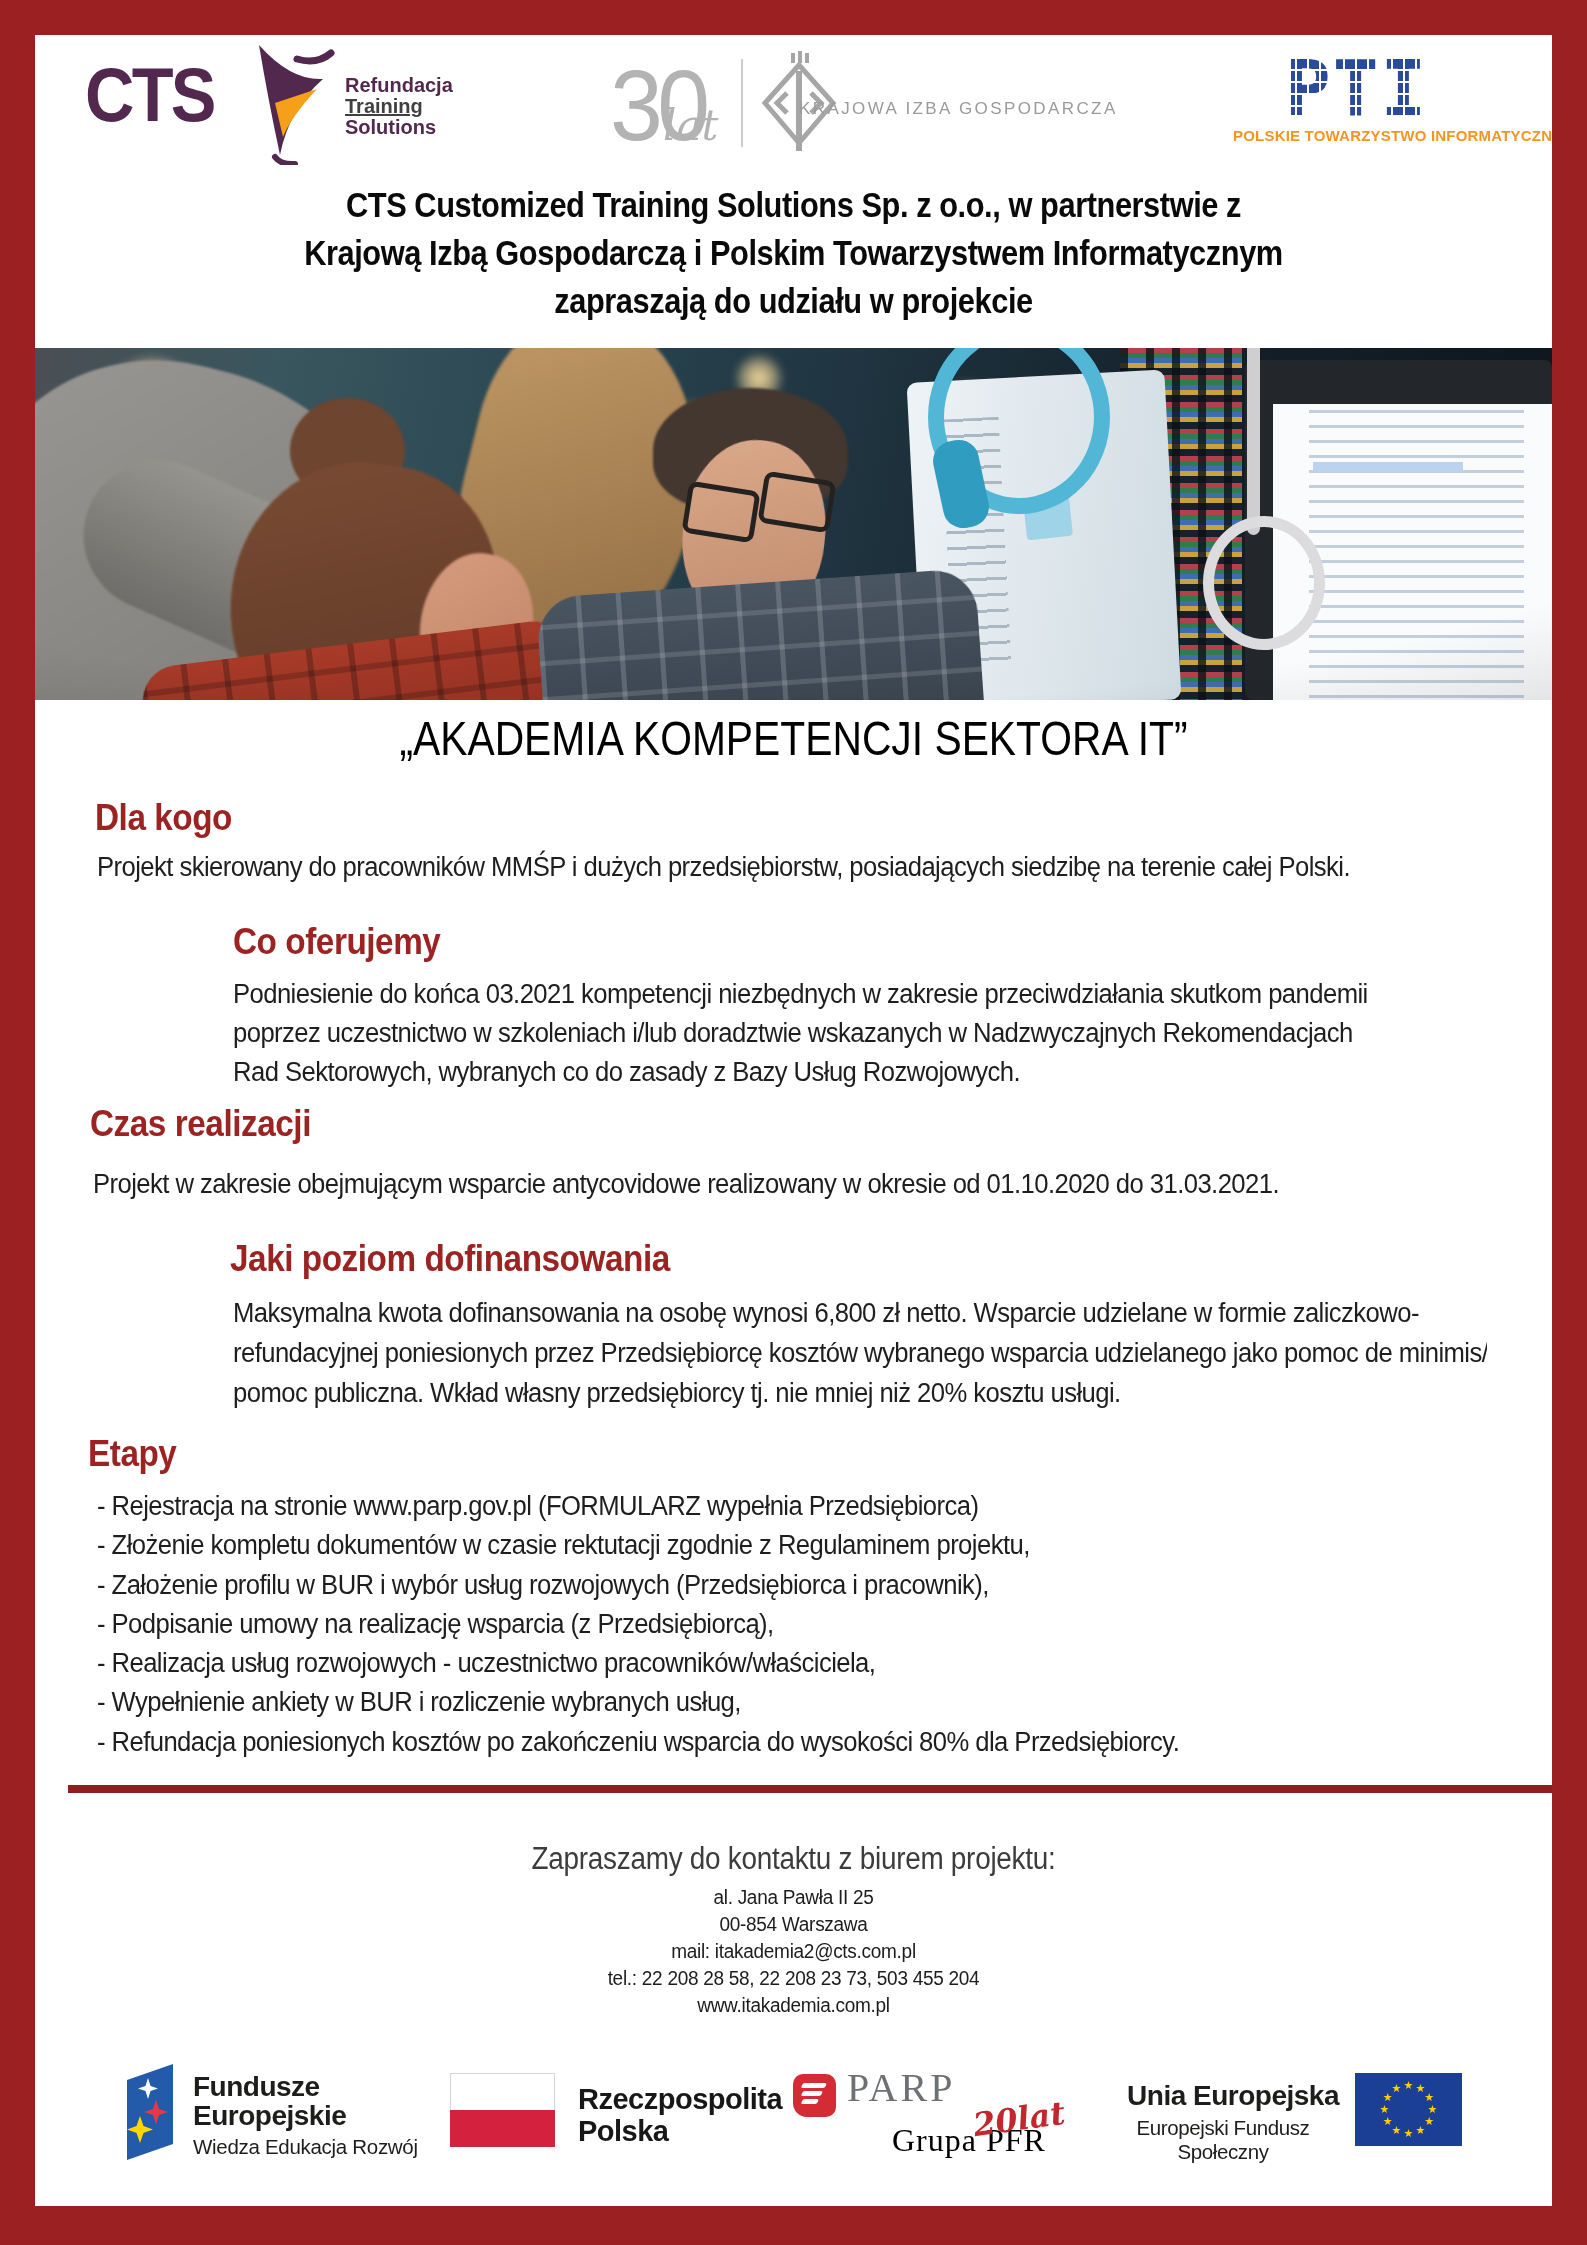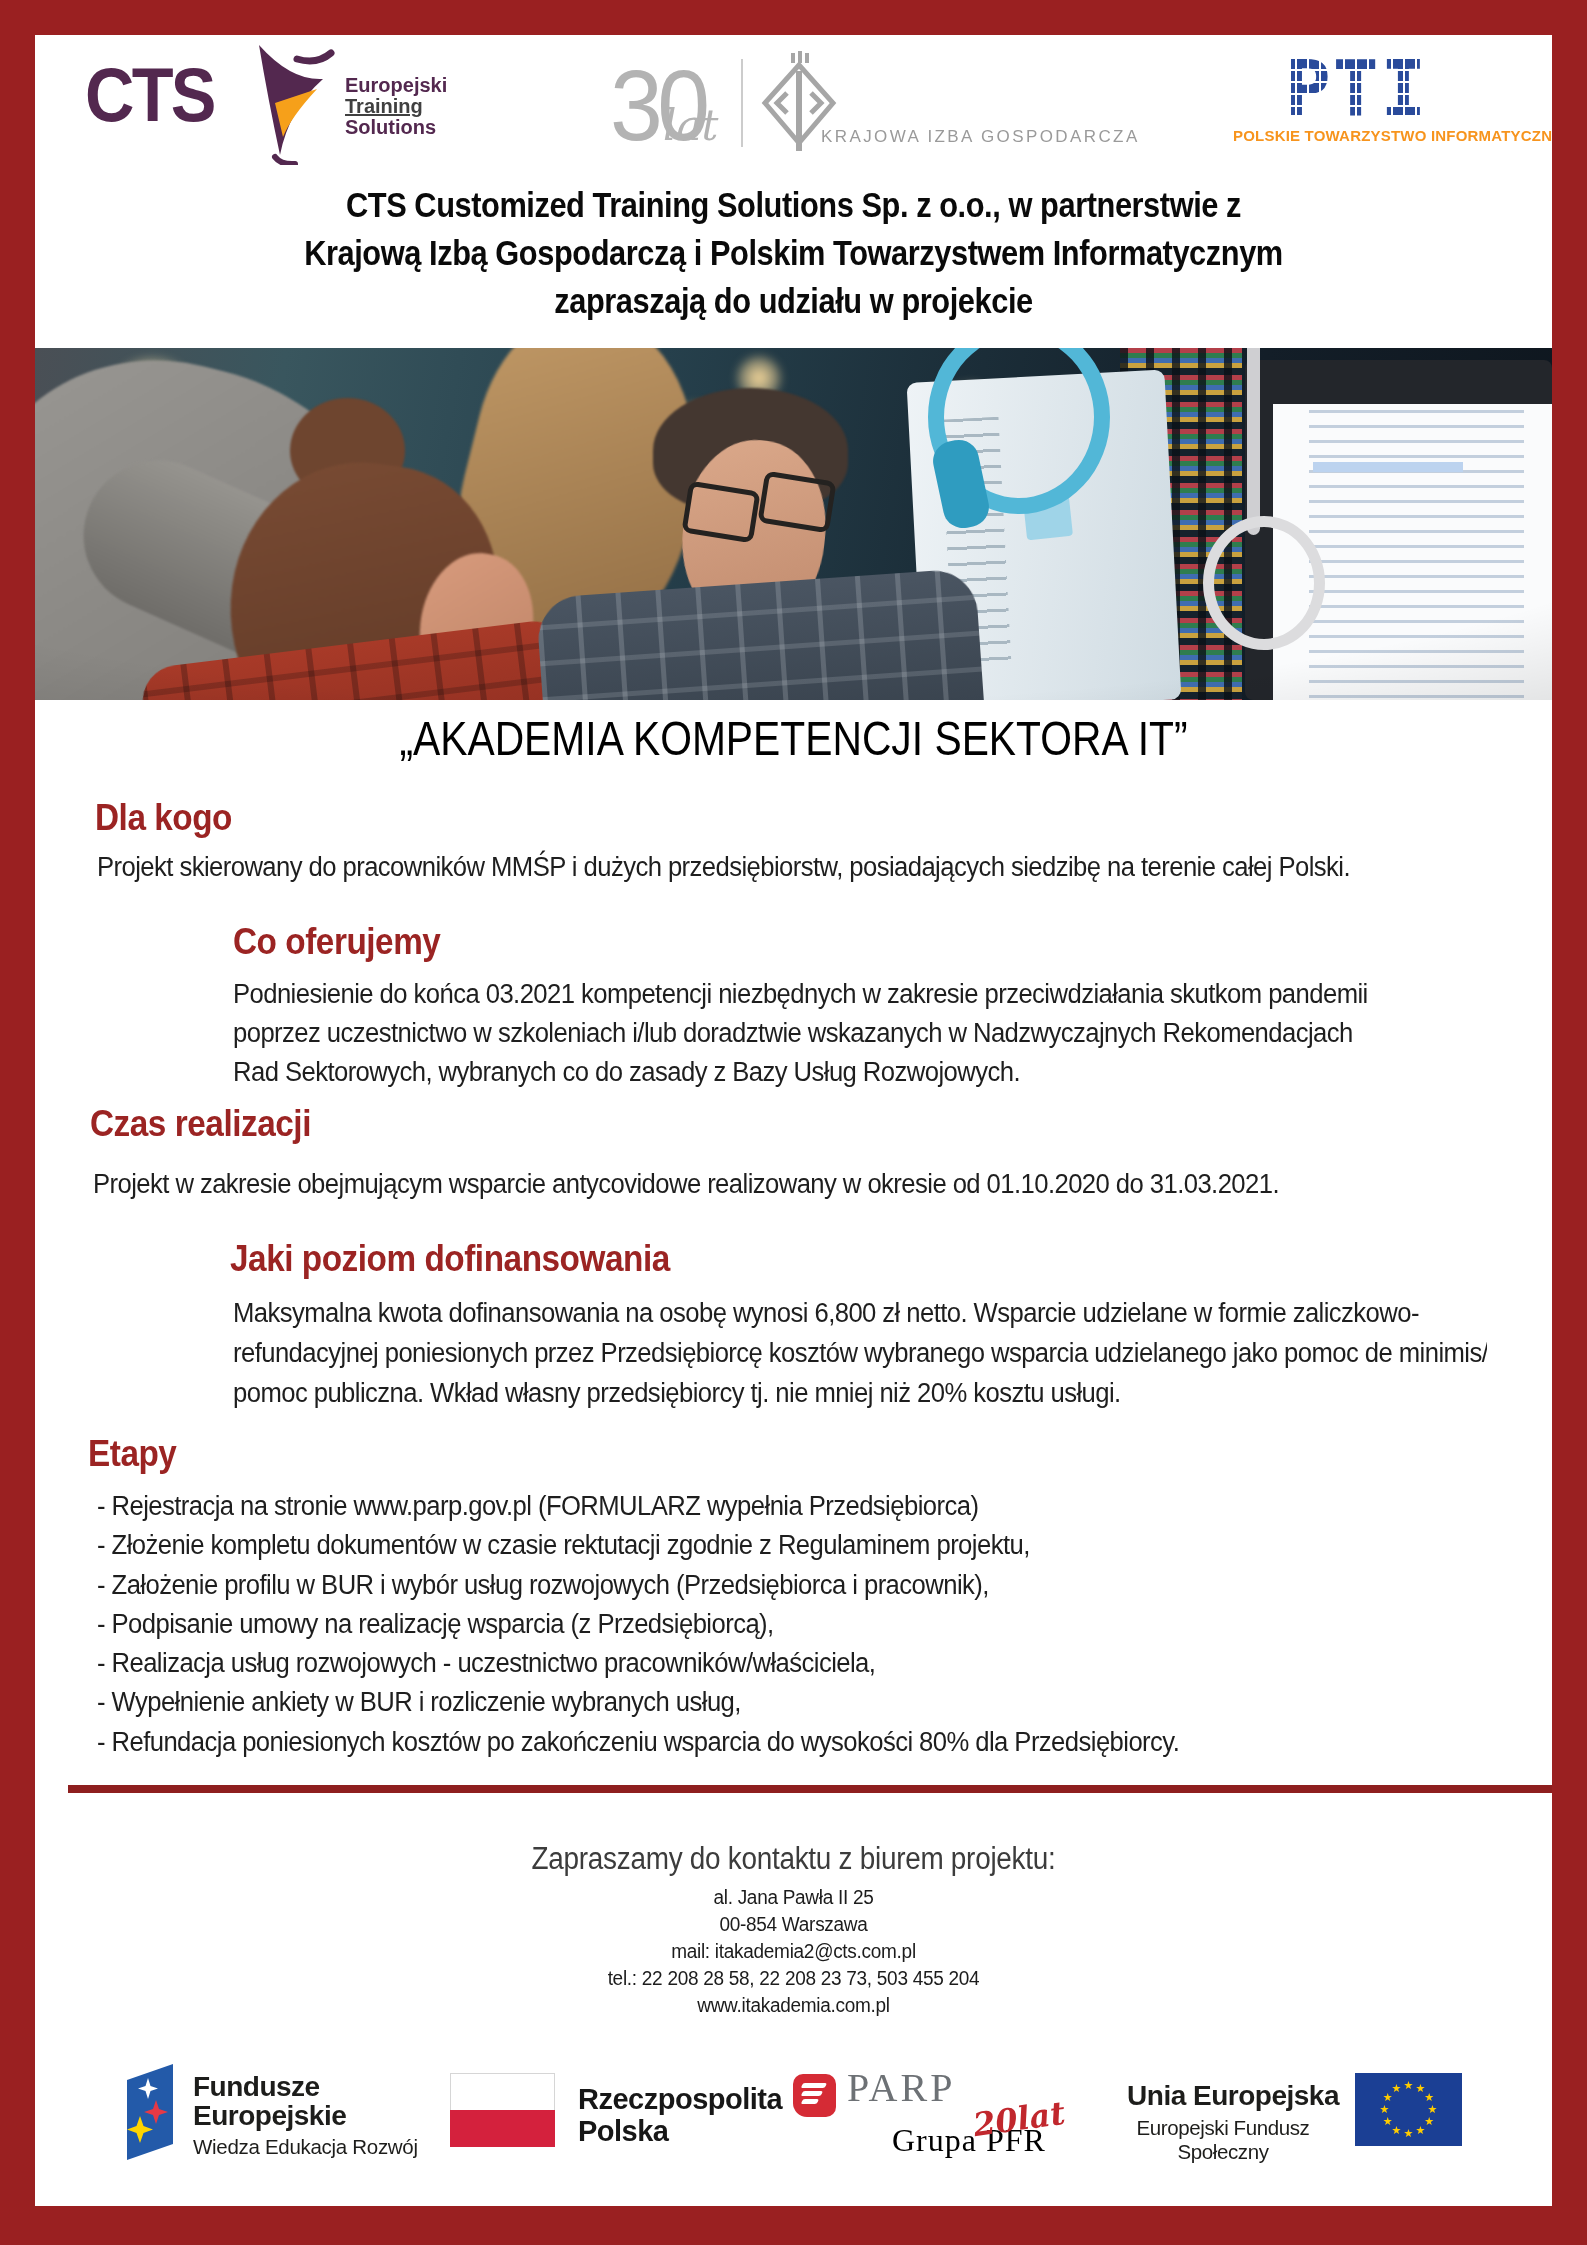--- a/index.html
+++ b/index.html
@@ -21,21 +21,21 @@
     transform:scaleX(.9);transform-origin:left;letter-spacing:-3px;line-height:1;}
   .cts-icon{left:190px;top:8px;}
   .cts-words{left:310px;top:40px;font-size:20px;font-weight:700;line-height:21px;color:#53284f;}
   .cts-words .orange{color:#404040;text-decoration:underline;}
   .anniv-number{left:575px;top:20px;font-size:100px;font-weight:400;color:#b3b3b3;
     letter-spacing:-6px;line-height:1;transform:scaleX(.95);transform-origin:left;}
   .anniv-word{left:628px;top:66px;font-family:"DejaVu Serif",serif;font-style:italic;
     font-size:42px;color:#b3b3b3;}
   .logo-vdivider{left:706px;top:24px;width:2px;height:88px;background:#cccccc;}
   .kig-emblem{left:726px;top:16px;}
-  .kig-name{left:786px;top:64px;font-size:17px;color:#9a9a9a;letter-spacing:2.4px;white-space:nowrap;margin-top:28px;}
+  .kig-name{left:764px;top:64px;font-size:17px;color:#9a9a9a;letter-spacing:2.4px;white-space:nowrap;}
   .pti-mosaic{left:1250px;top:24px;}
   .pti-name{left:1198px;top:92px;width:260px;font-size:15px;font-weight:700;color:#f7941d;
     letter-spacing:.2px;white-space:nowrap;}
 
   
   .intro{left:0;top:146px;width:1517px;text-align:center;font-size:35px;font-weight:700;
     color:#0a0a0a;line-height:48px;transform:scaleX(.88);letter-spacing:-.5px;}
   .main-title{left:0;top:676px;width:1517px;text-align:center;font-size:48px;font-weight:400;
     color:#000;transform:scaleX(.85);letter-spacing:0;}
 
@@ -149,21 +149,21 @@
   <div class="abs cts-acronym">CTS</div>
 
   <svg class="abs cts-icon" width="112" height="122" viewBox="0 0 112 122">
     <path d="M34,2 Q66,38 98,36 Q64,66 55,112 Q43,56 34,2 Z" fill="#53284f"></path>
     <path d="M50,60 L92,46 Q66,74 58,94 Z" fill="#f6a01a"></path>
     <path d="M72,16 Q92,22 106,10" fill="none" stroke="#53284f" stroke-width="7" stroke-linecap="round"></path>
     <path d="M50,114 Q56,122 70,121" fill="none" stroke="#53284f" stroke-width="6" stroke-linecap="round"></path>
   </svg>
 
   <div class="abs cts-words">
-    <div>Europejski</div>
+    <div>Refundacja</div>
     <div class="orange">Training</div>
     <div>Solutions</div>
   </div>
 
   <div class="abs anniv-number">30</div>
   <div class="abs anniv-word">lat</div>
 
   <div class="abs logo-vdivider"></div>
 
   <svg class="abs kig-emblem" width="76" height="106" viewBox="0 0 76 106">

